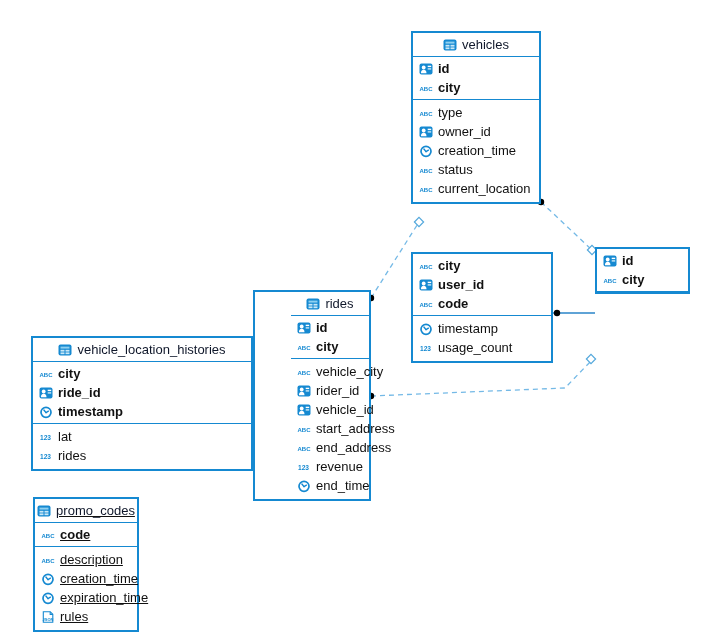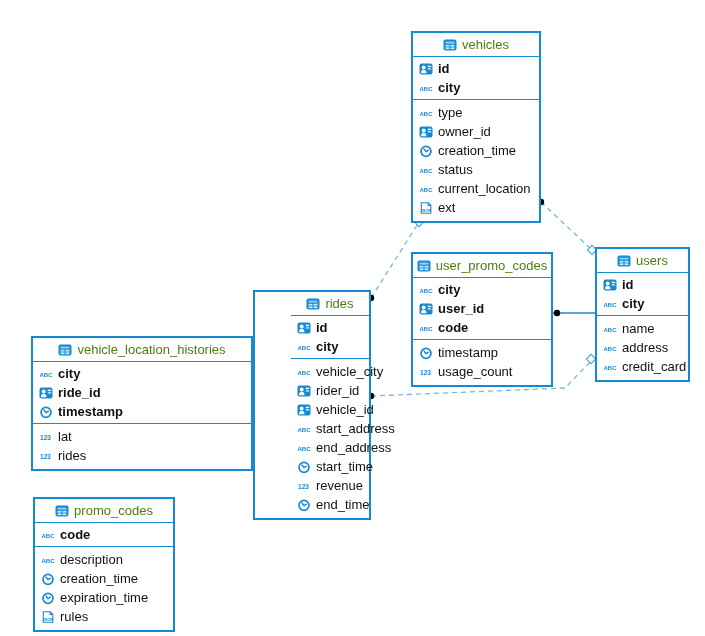--- a/index.html
+++ b/index.html
@@ -9,21 +9,21 @@
   }
   #wires{position:absolute;left:0;top:0;width:705px;height:636px;}
   .table{
     position:absolute;background:#ffffff;border:2px solid #1589d1;
     box-sizing:border-box;color:#111;font-size:13px;cursor:default;
   }
   .t-header{
     display:flex;align-items:center;justify-content:center;gap:5px;
     height:23px;border-bottom:1.5px solid #1589d1;white-space:nowrap;
   }
-  .t-title{font-size:13px;color:#4d7c0f;}
+  .t-title{font-size:13px;color:#0f172a;}
   .t-section{padding:2px 0;}
   .t-section.pk{border-bottom:1.5px solid #1589d1;}
   .t-section.cols{padding:3px 0 4px 0;}
   .t-row{
     height:19px;display:flex;align-items:center;gap:5px;
     padding:0 6px;white-space:nowrap;
   }
   .t-row.pk-row .col-label{font-weight:bold;text-align:right;}
   .col-icon{width:14px;height:14px;flex:0 0 14px;display:inline-flex;}
   .col-icon svg{display:block;}
@@ -125,46 +125,23 @@
           <span class="col-label">status</span>
         </div>
         <div class="t-row">
           <span class="col-icon">
             <svg viewBox="0 0 14 14" width="14" height="14">
               <text x="7" y="9.8" text-anchor="middle" font-size="6.2" font-weight="bold" fill="#1589d1" font-family="Liberation Sans, sans-serif" textLength="13" lengthAdjust="spacingAndGlyphs">ABC</text>
             </svg>
           </span>
           <span class="col-label">current_location</span>
         </div>
-        <div class="t-row">
-          <span class="col-icon">
-            <svg viewBox="0 0 14 14" width="14" height="14">
-              <path d="M2.3,1.7 h6.9 l2.6,2.6 v8 h-9.5 z" fill="#fff" stroke="#1589d1" stroke-width="1.1"></path>
-              <path d="M9.2,1.7 v2.8 h2.8" fill="none" stroke="#1589d1" stroke-width="1.1"></path>
-              <text x="7" y="11" text-anchor="middle" font-size="4" font-weight="bold" fill="#1589d1" font-family="Liberation Sans, sans-serif">JSON</text>
-            </svg>
-          </span>
-          <span class="col-label">ext</span>
-        </div>
       </div>
     </div>
     <div class="table" style="left: 411px; top: 252px; width: 142px;">
-      <div class="t-header">
-        <span class="hdr-icon">
-          <svg viewBox="0 0 14 14" width="14" height="14">
-            <rect x="0.5" y="1.5" width="13" height="11" rx="2" fill="#1589d1"></rect>
-            <rect x="2.5" y="3.6" width="9" height="2" fill="#8ed0f0"></rect>
-            <rect x="2.5" y="6.8" width="4" height="1.8" fill="#c9e8f7"></rect>
-            <rect x="7.5" y="6.8" width="4" height="1.8" fill="#c9e8f7"></rect>
-            <rect x="2.5" y="9.4" width="4" height="1.8" fill="#c9e8f7"></rect>
-            <rect x="7.5" y="9.4" width="4" height="1.8" fill="#c9e8f7"></rect>
-          </svg>
-        </span>
-        <span class="t-title">user_promo_codes</span>
-      </div>
       <div class="t-section pk">
         <div class="t-row pk-row">
           <span class="col-icon">
             <svg viewBox="0 0 14 14" width="14" height="14">
               <text x="7" y="9.8" text-anchor="middle" font-size="6.2" font-weight="bold" fill="#1589d1" font-family="Liberation Sans, sans-serif" textLength="13" lengthAdjust="spacingAndGlyphs">ABC</text>
             </svg>
           </span>
           <span class="col-label">city</span>
         </div>
         <div class="t-row pk-row">
@@ -203,79 +180,40 @@
           <span class="col-icon">
             <svg viewBox="0 0 14 14" width="14" height="14">
               <text x="6.5" y="9.8" text-anchor="middle" font-size="6.4" font-weight="bold" fill="#1589d1" font-family="Liberation Sans, sans-serif" textLength="11" lengthAdjust="spacingAndGlyphs">123</text>
             </svg>
           </span>
           <span class="col-label">usage_count</span>
         </div>
       </div>
     </div>
     <div class="table" style="left: 595px; top: 247px; width: 95px;">
-      <div class="t-header">
-        <span class="hdr-icon">
-          <svg viewBox="0 0 14 14" width="14" height="14">
-            <rect x="0.5" y="1.5" width="13" height="11" rx="2" fill="#1589d1"></rect>
-            <rect x="2.5" y="3.6" width="9" height="2" fill="#8ed0f0"></rect>
-            <rect x="2.5" y="6.8" width="4" height="1.8" fill="#c9e8f7"></rect>
-            <rect x="7.5" y="6.8" width="4" height="1.8" fill="#c9e8f7"></rect>
-            <rect x="2.5" y="9.4" width="4" height="1.8" fill="#c9e8f7"></rect>
-            <rect x="7.5" y="9.4" width="4" height="1.8" fill="#c9e8f7"></rect>
-          </svg>
-        </span>
-        <span class="t-title">users</span>
-      </div>
       <div class="t-section pk">
         <div class="t-row pk-row">
           <span class="col-icon">
             <svg viewBox="0 0 14 14" width="14" height="14">
               <rect x="0.5" y="1.5" width="13" height="11" rx="2" fill="#1589d1"></rect>
               <circle cx="4.7" cy="5.5" r="1.9" fill="#fff"></circle>
               <path d="M1.9,11.2 Q1.9,7.7 4.7,7.7 Q7.5,7.7 7.5,11.2 Z" fill="#fff"></path>
               <rect x="8.7" y="3.7" width="3.5" height="1.4" fill="#fff"></rect>
               <rect x="8.7" y="6.2" width="3.5" height="1.4" fill="#c9e8f7"></rect>
             </svg>
           </span>
           <span class="col-label">id</span>
         </div>
         <div class="t-row pk-row">
           <span class="col-icon">
             <svg viewBox="0 0 14 14" width="14" height="14">
               <text x="7" y="9.8" text-anchor="middle" font-size="6.2" font-weight="bold" fill="#1589d1" font-family="Liberation Sans, sans-serif" textLength="13" lengthAdjust="spacingAndGlyphs">ABC</text>
             </svg>
           </span>
           <span class="col-label">city</span>
-        </div>
-      </div>
-      <div class="t-section cols">
-        <div class="t-row">
-          <span class="col-icon">
-            <svg viewBox="0 0 14 14" width="14" height="14">
-              <text x="7" y="9.8" text-anchor="middle" font-size="6.2" font-weight="bold" fill="#1589d1" font-family="Liberation Sans, sans-serif" textLength="13" lengthAdjust="spacingAndGlyphs">ABC</text>
-            </svg>
-          </span>
-          <span class="col-label">name</span>
-        </div>
-        <div class="t-row">
-          <span class="col-icon">
-            <svg viewBox="0 0 14 14" width="14" height="14">
-              <text x="7" y="9.8" text-anchor="middle" font-size="6.2" font-weight="bold" fill="#1589d1" font-family="Liberation Sans, sans-serif" textLength="13" lengthAdjust="spacingAndGlyphs">ABC</text>
-            </svg>
-          </span>
-          <span class="col-label">address</span>
-        </div>
-        <div class="t-row">
-          <span class="col-icon">
-            <svg viewBox="0 0 14 14" width="14" height="14">
-              <text x="7" y="9.8" text-anchor="middle" font-size="6.2" font-weight="bold" fill="#1589d1" font-family="Liberation Sans, sans-serif" textLength="13" lengthAdjust="spacingAndGlyphs">ABC</text>
-            </svg>
-          </span>
-          <span class="col-label">credit_card</span>
         </div>
       </div>
     </div>
     <div class="table" style="left: 253px; top: 290px; width: 118px; padding-left: 36px;">
       <div class="t-header">
         <span class="hdr-icon">
           <svg viewBox="0 0 14 14" width="14" height="14">
             <rect x="0.5" y="1.5" width="13" height="11" rx="2" fill="#1589d1"></rect>
             <rect x="2.5" y="3.6" width="9" height="2" fill="#8ed0f0"></rect>
             <rect x="2.5" y="6.8" width="4" height="1.8" fill="#c9e8f7"></rect>
@@ -353,30 +291,20 @@
           <span class="col-icon">
             <svg viewBox="0 0 14 14" width="14" height="14">
               <text x="7" y="9.8" text-anchor="middle" font-size="6.2" font-weight="bold" fill="#1589d1" font-family="Liberation Sans, sans-serif" textLength="13" lengthAdjust="spacingAndGlyphs">ABC</text>
             </svg>
           </span>
           <span class="col-label">end_address</span>
         </div>
         <div class="t-row">
           <span class="col-icon">
             <svg viewBox="0 0 14 14" width="14" height="14">
-              <circle cx="7" cy="7.3" r="5" fill="#fff" stroke="#1589d1" stroke-width="1.7"></circle>
-              <path d="M7,7.6 L4.9,5" stroke="#1589d1" stroke-width="1.4" stroke-linecap="round" fill="none"></path>
-              <path d="M7,7.6 L9.4,6.2" stroke="#1589d1" stroke-width="1.4" stroke-linecap="round" fill="none"></path>
-            </svg>
-          </span>
-          <span class="col-label">start_time</span>
-        </div>
-        <div class="t-row">
-          <span class="col-icon">
-            <svg viewBox="0 0 14 14" width="14" height="14">
               <text x="6.5" y="9.8" text-anchor="middle" font-size="6.4" font-weight="bold" fill="#1589d1" font-family="Liberation Sans, sans-serif" textLength="11" lengthAdjust="spacingAndGlyphs">123</text>
             </svg>
           </span>
           <span class="col-label">revenue</span>
         </div>
         <div class="t-row">
           <span class="col-icon">
             <svg viewBox="0 0 14 14" width="14" height="14">
               <circle cx="7" cy="7.3" r="5" fill="#fff" stroke="#1589d1" stroke-width="1.7"></circle>
               <path d="M7,7.6 L4.9,5" stroke="#1589d1" stroke-width="1.4" stroke-linecap="round" fill="none"></path>
@@ -445,21 +373,21 @@
         <div class="t-row">
           <span class="col-icon">
             <svg viewBox="0 0 14 14" width="14" height="14">
               <text x="6.5" y="9.8" text-anchor="middle" font-size="6.4" font-weight="bold" fill="#1589d1" font-family="Liberation Sans, sans-serif" textLength="11" lengthAdjust="spacingAndGlyphs">123</text>
             </svg>
           </span>
           <span class="col-label">rides</span>
         </div>
       </div>
     </div>
-    <div class="table" style="left: 33px; top: 497px; width: 142px;">
+    <div class="table" style="left: 33px; top: 497px; width: 106px; text-decoration: underline;">
       <div class="t-header">
         <span class="hdr-icon">
           <svg viewBox="0 0 14 14" width="14" height="14">
             <rect x="0.5" y="1.5" width="13" height="11" rx="2" fill="#1589d1"></rect>
             <rect x="2.5" y="3.6" width="9" height="2" fill="#8ed0f0"></rect>
             <rect x="2.5" y="6.8" width="4" height="1.8" fill="#c9e8f7"></rect>
             <rect x="7.5" y="6.8" width="4" height="1.8" fill="#c9e8f7"></rect>
             <rect x="2.5" y="9.4" width="4" height="1.8" fill="#c9e8f7"></rect>
             <rect x="7.5" y="9.4" width="4" height="1.8" fill="#c9e8f7"></rect>
           </svg>

